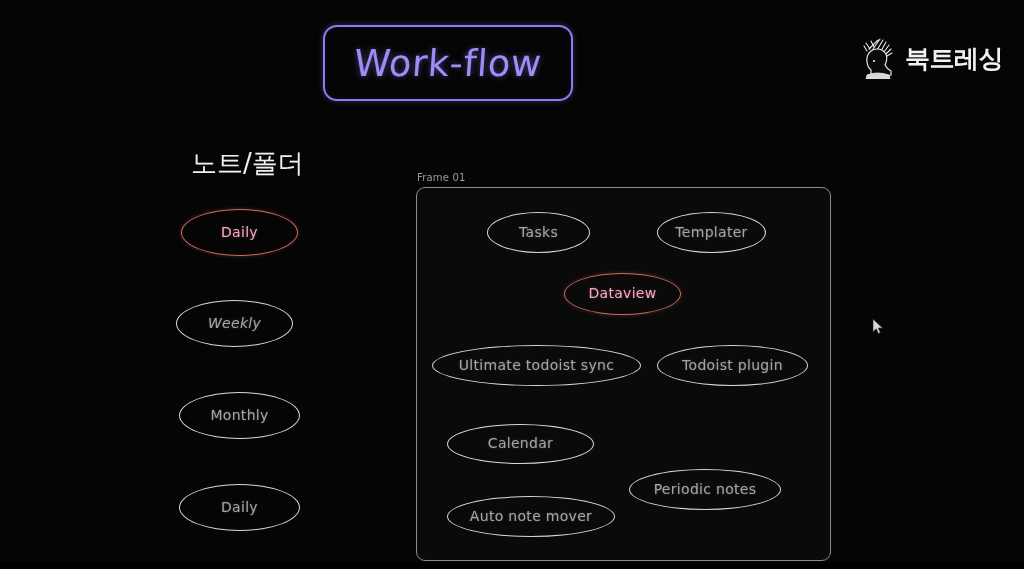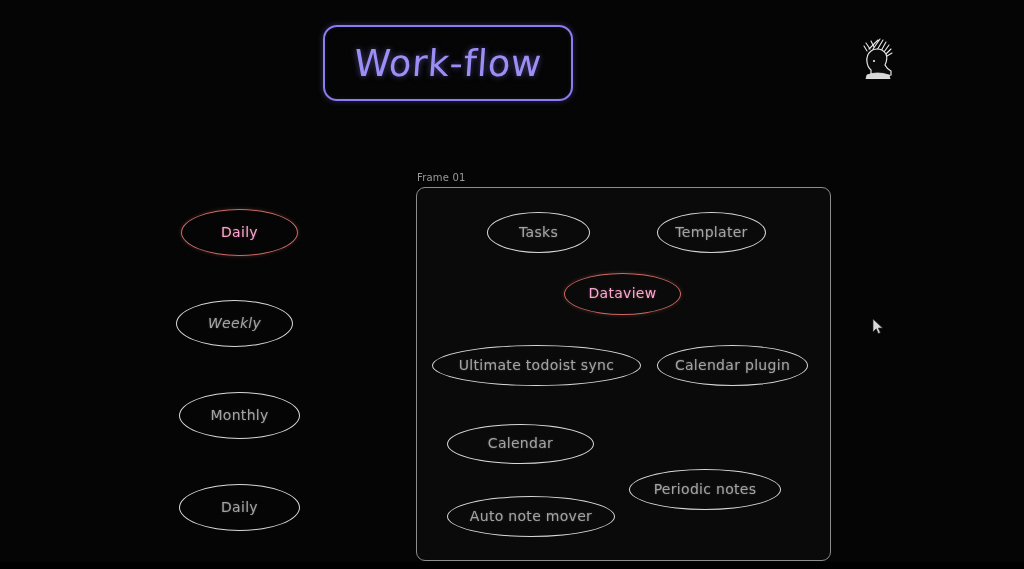--- a/index.html
+++ b/index.html
@@ -150,22 +150,24 @@
   <div id="logo">
     <svg id="logo-mark" viewBox="0 0 40 42">
       <g fill="none" stroke="#e8e8e8" stroke-width="1.1" stroke-linecap="round">
         <path d="M20 3 L11 12 M22 2 L15 12 M25 3 L19 13 M28 5 L23 14 M31 8 L26 15 M33 12 L28 17 M34 16 L29 19"></path>
         <path d="M9 14 L6 9 M12 12 L8 6 M16 10 L13 4"></path>
       </g>
       <path d="M13 14 q-5 4 -4 11 q0.5 5 4 8 l0 4 q6 2 12 2 q5 0 8 -1 l0 -4 q-4 -2 -6 -6 q3 -6 1 -11 q-3 -5 -9 -5 q-4 0 -6 2 z" fill="#0a0a0a" stroke="#e8e8e8" stroke-width="1.2"></path>
       <path d="M9 38 q10 -4 22 0 l1 4 l-24 0 z" fill="#d8d8d8" stroke="#e8e8e8" stroke-width="0.8"></path>
       <circle cx="16" cy="24" r="1.1" fill="#e8e8e8"></circle>
     </svg>
+    <span id="logo-text">북트레싱</span>
   </div>
 
+  <div class="col-heading" id="heading-notes">노트/폴더</div>
 
   <div id="frame-label">Frame 01</div>
   <div id="frame-box"></div>
 
   <div id="nodes-layer">
       <div class="node accent" style="left: 181px; top: 209px; width: 117px; height: 47px;">
         <span class="label">Daily</span>
       </div>
       <div class="node" style="left: 176px; top: 300px; width: 117px; height: 47px; font-style: italic;">
         <span class="label">Weekly</span>
@@ -182,21 +184,21 @@
       <div class="node" style="left: 657px; top: 212px; width: 109px; height: 41px;">
         <span class="label">Templater</span>
       </div>
       <div class="node accent" style="left: 564px; top: 273px; width: 117px; height: 42px;">
         <span class="label">Dataview</span>
       </div>
       <div class="node" style="left: 432px; top: 345px; width: 209px; height: 41px; text-align: center;">
         <span class="label">Ultimate todoist sync</span>
       </div>
       <div class="node" style="left: 657px; top: 345px; width: 151px; height: 41px;">
-        <span class="label">Calendar plugin</span>
+        <span class="label">Todoist plugin</span>
       </div>
       <div class="node" style="left: 447px; top: 424px; width: 147px; height: 40px;">
         <span class="label">Calendar</span>
       </div>
       <div class="node" style="left: 629px; top: 469px; width: 152px; height: 41px;">
         <span class="label">Periodic notes</span>
       </div>
       <div class="node" style="left: 447px; top: 496px; width: 168px; height: 41px;">
         <span class="label">Auto note mover</span>
       </div>

